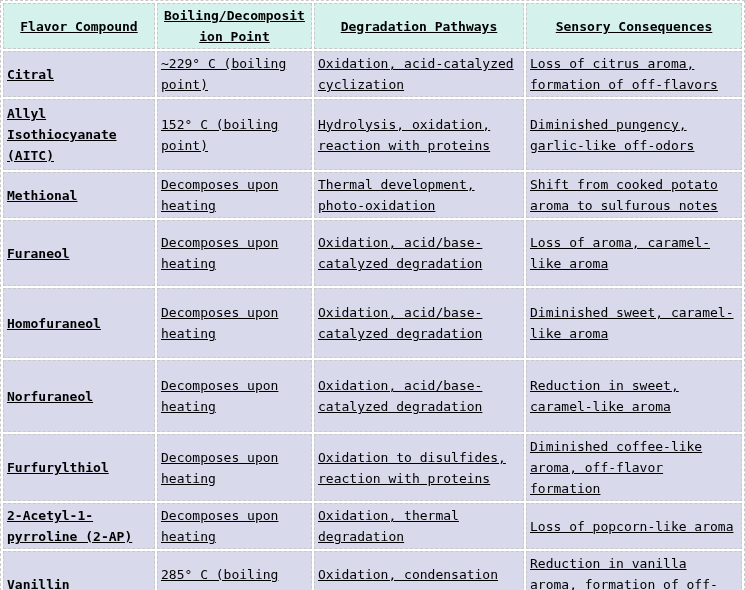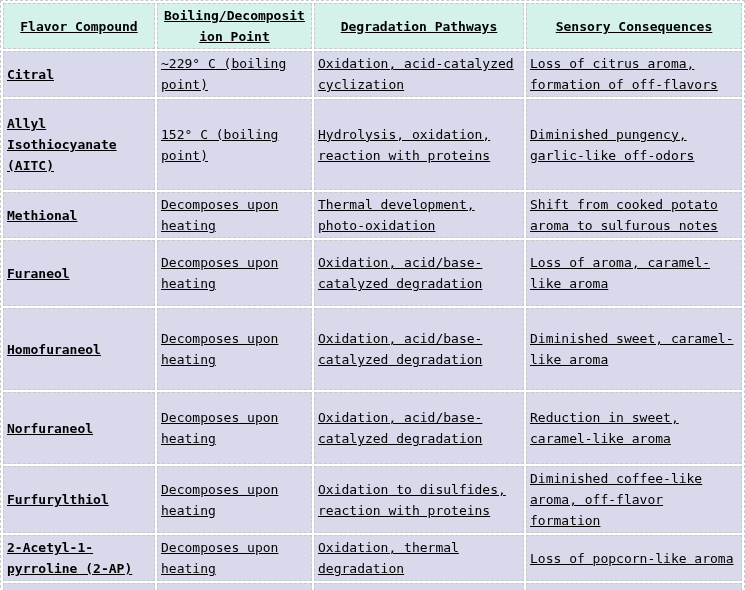--- a/index.html
+++ b/index.html
@@ -50,24 +50,24 @@
     padding: 1px 3px;
     overflow: hidden;
   }
   td.compound {
     font-weight: bold;
     overflow-wrap: break-word;
   }
   
   tr.hdr  { height: 40px; }
   tr.r0   { height: 44px; }
-  tr.r1   { height: 91px; }
+  tr.r1   { height: 71px; }
   tr.r2   { height: 44px; }
   tr.r3   { height: 66px; border-radius: 31px; }
-  tr.r4   { height: 82px; }
+  tr.r4   { height: 70px; }
   tr.r5   { height: 72px; }
   tr.r6   { height: 46px; }
   tr.r7   { height: 42px; }
   tr.r8   { height: 41px; }
   tr.r9   { height: 44px; }
 </style>
 </head>
 <body>
 
 <div class="page">

